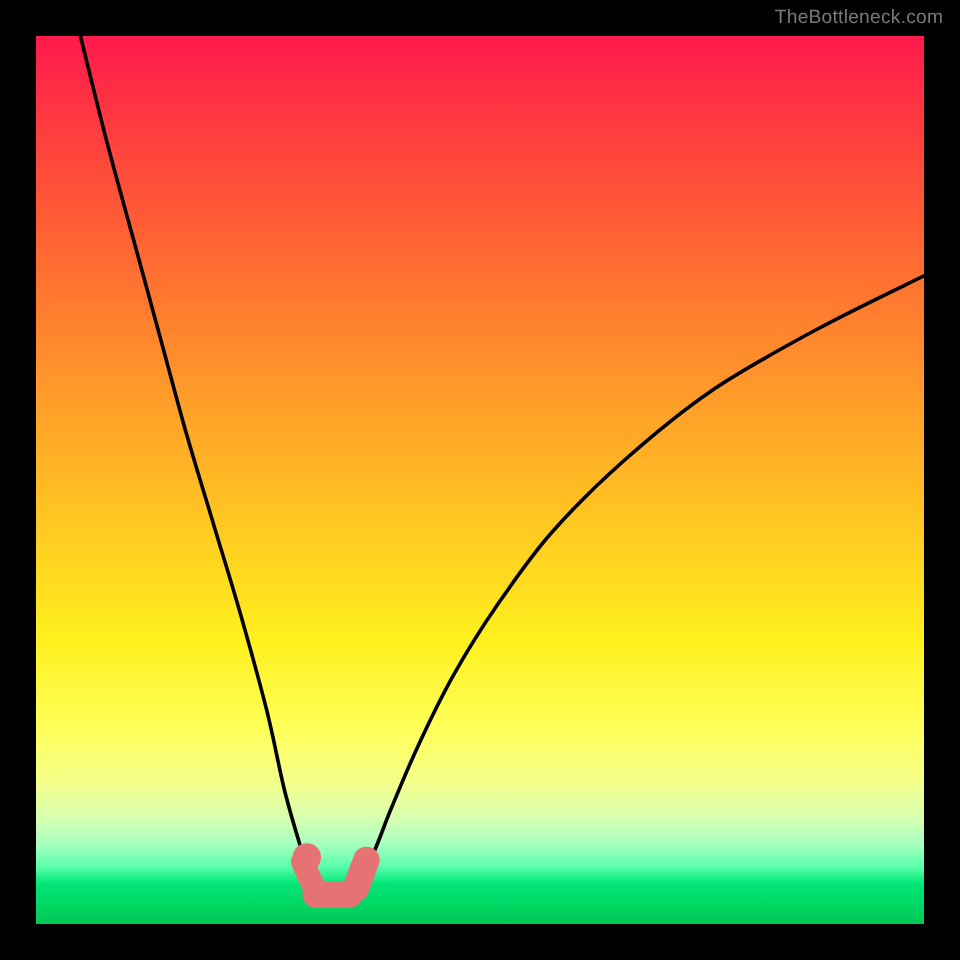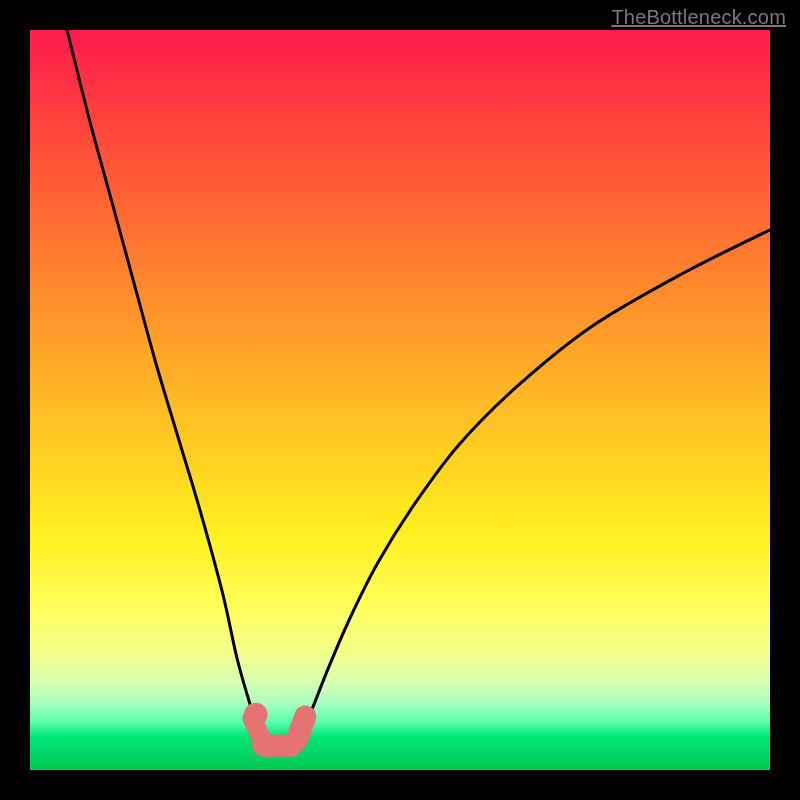--- a/index.html
+++ b/index.html
@@ -39,24 +39,23 @@
       #5cffad 93.5%,
       #00e676 95.5%,
       #00c853 100%
     );
   }
   .watermark {
     position: absolute;
     top: 6px;
     right: 14px;
     color: #7a7a7a;
-    font-size: 20px;
+    font-size: 16px;
     letter-spacing: 0.2px;
     user-select: none;
-    text-decoration: underline;
   }
   svg.curve {
     position: absolute;
     left: 0;
     top: 0;
     width: 740px;
     height: 740px;
     pointer-events: none;
   }
 </style>

